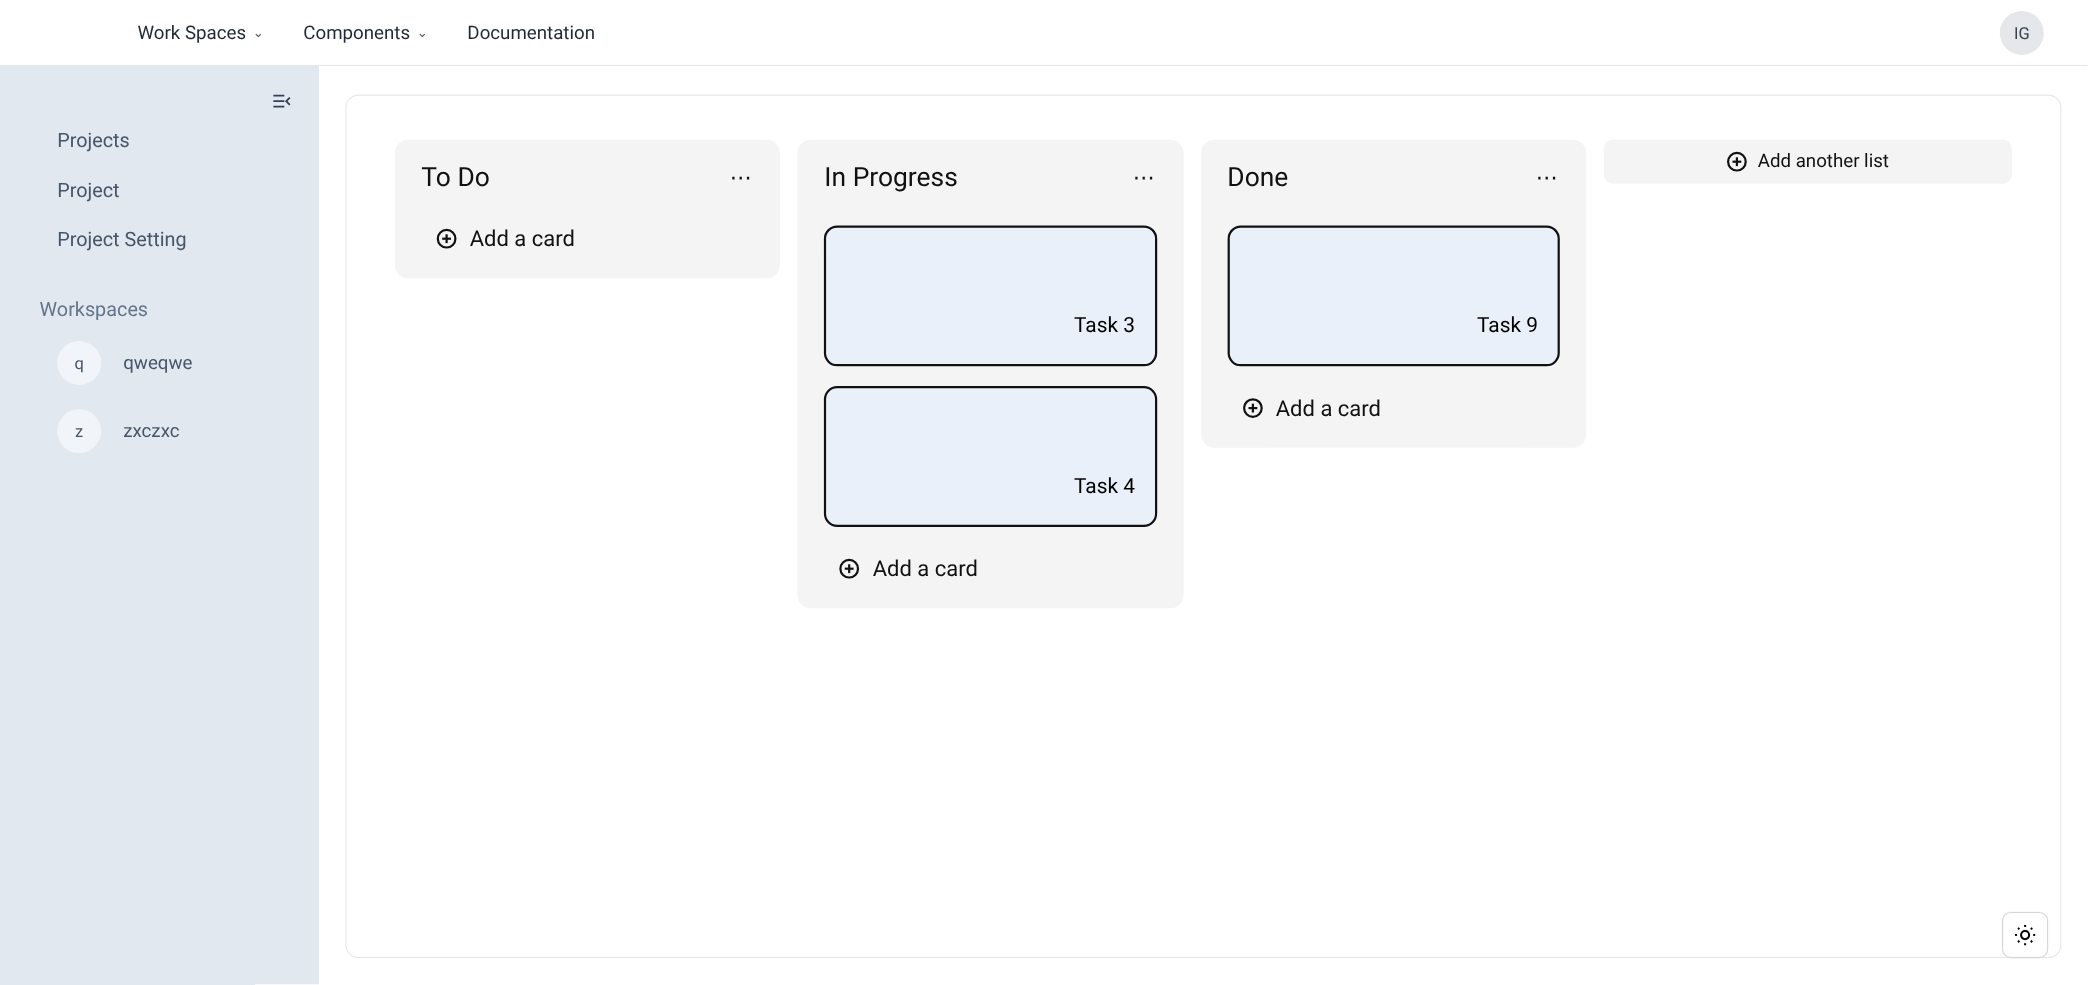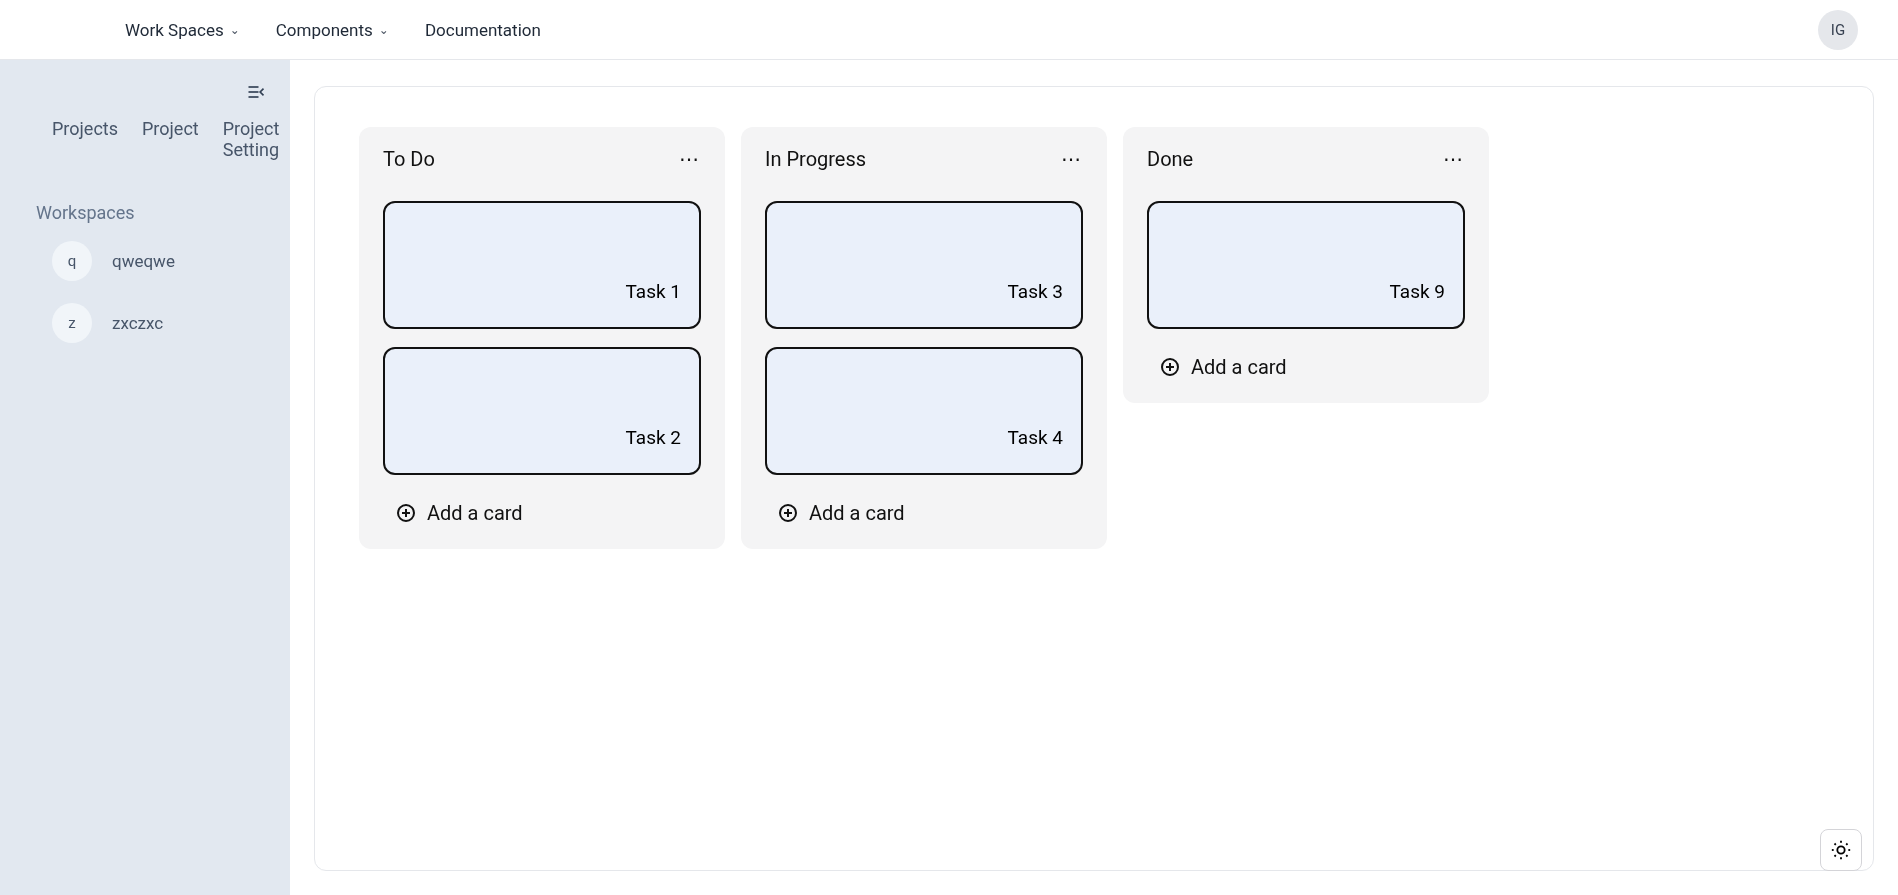--- a/index.html
+++ b/index.html
@@ -12,36 +12,36 @@
   .nav-item .chev { font-size: 12px; color: #4b5563; }
   .avatar { width: 40px; height: 40px; border-radius: 50%; background: #e5e7eb; display: flex; align-items: center; justify-content: center; font-size: 15px; color: #374151; margin-right: -60px; }
 
   
   .layout { display: flex; height: calc(100% - 60px); }
 
   
   .sidebar { width: 290px; background: #e2e8f0; padding-top: 18px; position: relative; }
   .sidebar-toggle { position: absolute; top: 22px; right: 24px; cursor: pointer; }
   .sidebar-toggle svg { width: 20px; height: 20px; stroke: #334155; }
-  .side-nav { margin-top: 40px; padding-left: 52px; display: flex; gap: 24px; }
+  .side-nav { margin-top: 40px; padding-left: 52px; display: flex; flex-direction: column; gap: 24px; }
   .side-link { font-size: 18px; color: #475569; cursor: pointer; }
   .side-section-title { margin-top: 42px; padding-left: 36px; font-size: 18px; color: #64748b; }
   .ws-list { margin-top: 18px; padding-left: 52px; display: flex; flex-direction: column; gap: 22px; }
   .ws-item { display: flex; align-items: center; gap: 20px; cursor: pointer; }
   .ws-avatar { width: 40px; height: 40px; border-radius: 50%; background: #f1f5f9; display: flex; align-items: center; justify-content: center; font-size: 15px; color: #475569; }
   .ws-name { font-size: 17px; color: #475569; }
 
   
   .main { flex: 1; padding: 26px 24px 24px 24px; overflow: auto; }
   .board-wrap { border: 1px solid #e5e7eb; border-radius: 12px; padding: 40px 44px; height: 100%; }
   .columns { display: flex; gap: 16px; align-items: flex-start; }
 
   .col { width: 366px; background: #f4f4f5; border-radius: 12px; padding: 20px 24px 24px 24px; }
   .col-head { display: flex; align-items: center; justify-content: space-between; margin-bottom: 30px; }
-  .col-title { font-size: 20px; font-weight: 400; color: #111; }
+  .col-title { font-size: 24px; font-weight: 400; color: #111; }
   .col-menu { cursor: pointer; color: #111; font-size: 20px; line-height: 1; letter-spacing: 2px; }
 
   .cards { display: flex; flex-direction: column; gap: 18px; }
   .card { height: 128px; border-radius: 12px; border: 2px solid #111; background: #eaf0fa; position: relative; cursor: pointer; }
   .card .label { position: absolute; right: 18px; bottom: 24px; font-size: 19px; color: #000; }
 
   .add-card { display: flex; align-items: center; gap: 12px; margin-top: 26px; cursor: pointer; color: #111; font-size: 20px; padding-left: 14px; }
 
   .add-list { width: 390px; height: 40px; background: #f4f4f5; border-radius: 8px; display: flex; align-items: center; justify-content: center; gap: 10px; cursor: pointer; font-size: 17px; color: #111; }
 
@@ -110,28 +110,20 @@
 
   <div class="main">
     <div class="board-wrap">
       <div class="columns">
 
         <div class="col">
           <div class="col-head">
             <div class="col-title">To Do</div>
             <div class="col-menu"><span>⋯</span></div>
           </div>
-          <div class="cards">
-            <div class="card">
-                <span class="label">Task 1</span>
-              </div>
-            <div class="card">
-                <span class="label">Task 2</span>
-              </div>
-          </div>
           <div class="add-card">
             <span class="plus-circle"></span>
             <span>Add a card</span>
           </div>
         </div>
 
         <div class="col">
           <div class="col-head">
             <div class="col-title">In Progress</div>
             <div class="col-menu"><span>⋯</span></div>
@@ -159,20 +151,24 @@
             <div class="card">
                 <span class="label">Task 9</span>
               </div>
           </div>
           <div class="add-card">
             <span class="plus-circle"></span>
             <span>Add a card</span>
           </div>
         </div>
 
+        <div class="add-list">
+          <span class="plus-circle"></span>
+          <span>Add another list</span>
+        </div>
 
       </div>
     </div>
   </div>
 </div>
 
 <div class="theme-btn">
   <svg viewBox="0 0 24 24" fill="none" stroke="#000" stroke-width="2">
     <circle cx="12" cy="12" r="4"></circle>
     <line x1="12" y1="2" x2="12" y2="4"></line>

